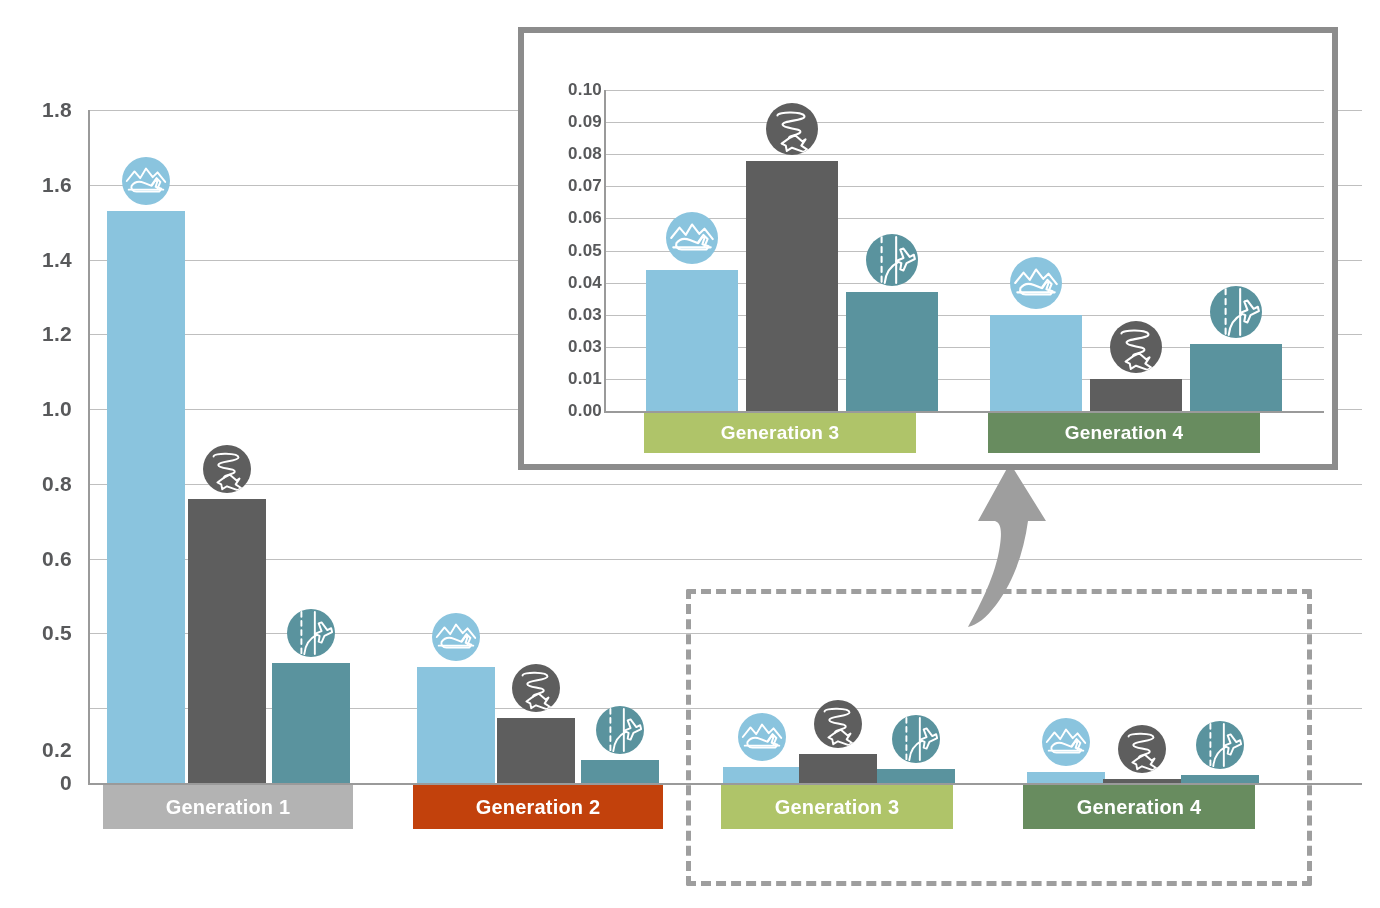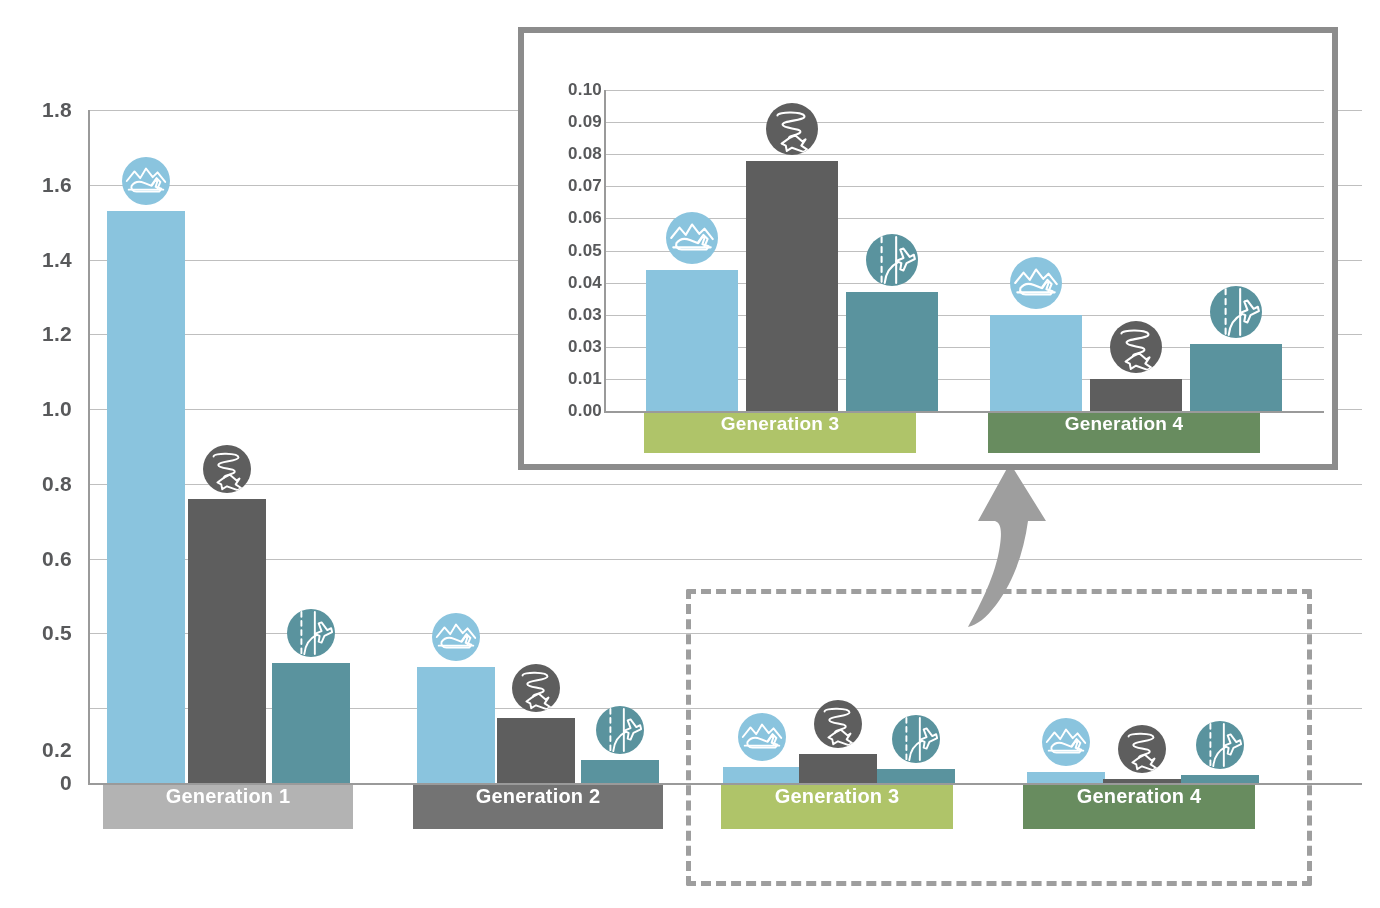--- a/index.html
+++ b/index.html
@@ -16,21 +16,21 @@
 
   .gridline{position:absolute;height:1px;background:#BFBFBF;}
   .axis-v{position:absolute;width:2px;background:#9A9A9A;}
   .axis-h{position:absolute;height:2px;background:#9A9A9A;}
 
   .bar{position:absolute;}
   .bar.c-blue{background:#8AC4DE;}
   .bar.c-gray{background:#5E5E5E;}
   .bar.c-teal{background:#5A939E;}
 
-  .genband{position:absolute;display:flex;justify-content:center;
+  .genband{position:absolute;display:flex;align-items:center;justify-content:center;
            color:#FFFFFF;font-weight:700;letter-spacing:.2px;}
 
   .badge{position:absolute;border-radius:50%;overflow:hidden;}
   .badge svg{display:block;width:100%;height:100%;}
 
   
   #dashed-box{position:absolute;border:5px dashed #9E9E9E;border-radius:2px;box-sizing:border-box;}
 
   
   #callout-arrow{position:absolute;}
@@ -86,21 +86,21 @@
         <div class="bar c-teal" style="left: 877px; top: 769.166px; width: 78px; height: 13.8339px;"></div>
         <div class="bar c-blue" style="left: 1027px; top: 771.783px; width: 78px; height: 11.2167px;"></div>
         <div class="bar c-gray" style="left: 1103px; top: 779.261px; width: 78px; height: 3.73889px;"></div>
         <div class="bar c-teal" style="left: 1181px; top: 775.148px; width: 78px; height: 7.85167px;"></div>
       </div>
 
     <div id="main-bands" style="position:absolute;left:0;top:0;width:1099px;height:908px;">
         <div class="genband" style="left: 103px; top: 785px; width: 250px; height: 44px; background: rgb(179, 179, 179); font-size: 20px;">
           <span>Generation 1</span>
         </div>
-        <div class="genband" style="left: 413px; top: 785px; width: 250px; height: 44px; background: #737373; font-size: 20px;">
+        <div class="genband" style="left: 413px; top: 785px; width: 250px; height: 44px; background: #c2410c; font-size: 20px;">
           <span>Generation 2</span>
         </div>
         <div class="genband" style="left: 721px; top: 785px; width: 232px; height: 44px; background: rgb(175, 196, 105); font-size: 20px;">
           <span>Generation 3</span>
         </div>
         <div class="genband" style="left: 1023px; top: 785px; width: 232px; height: 44px; background: rgb(104, 140, 95); font-size: 20px;">
           <span>Generation 4</span>
         </div>
       </div>
 

